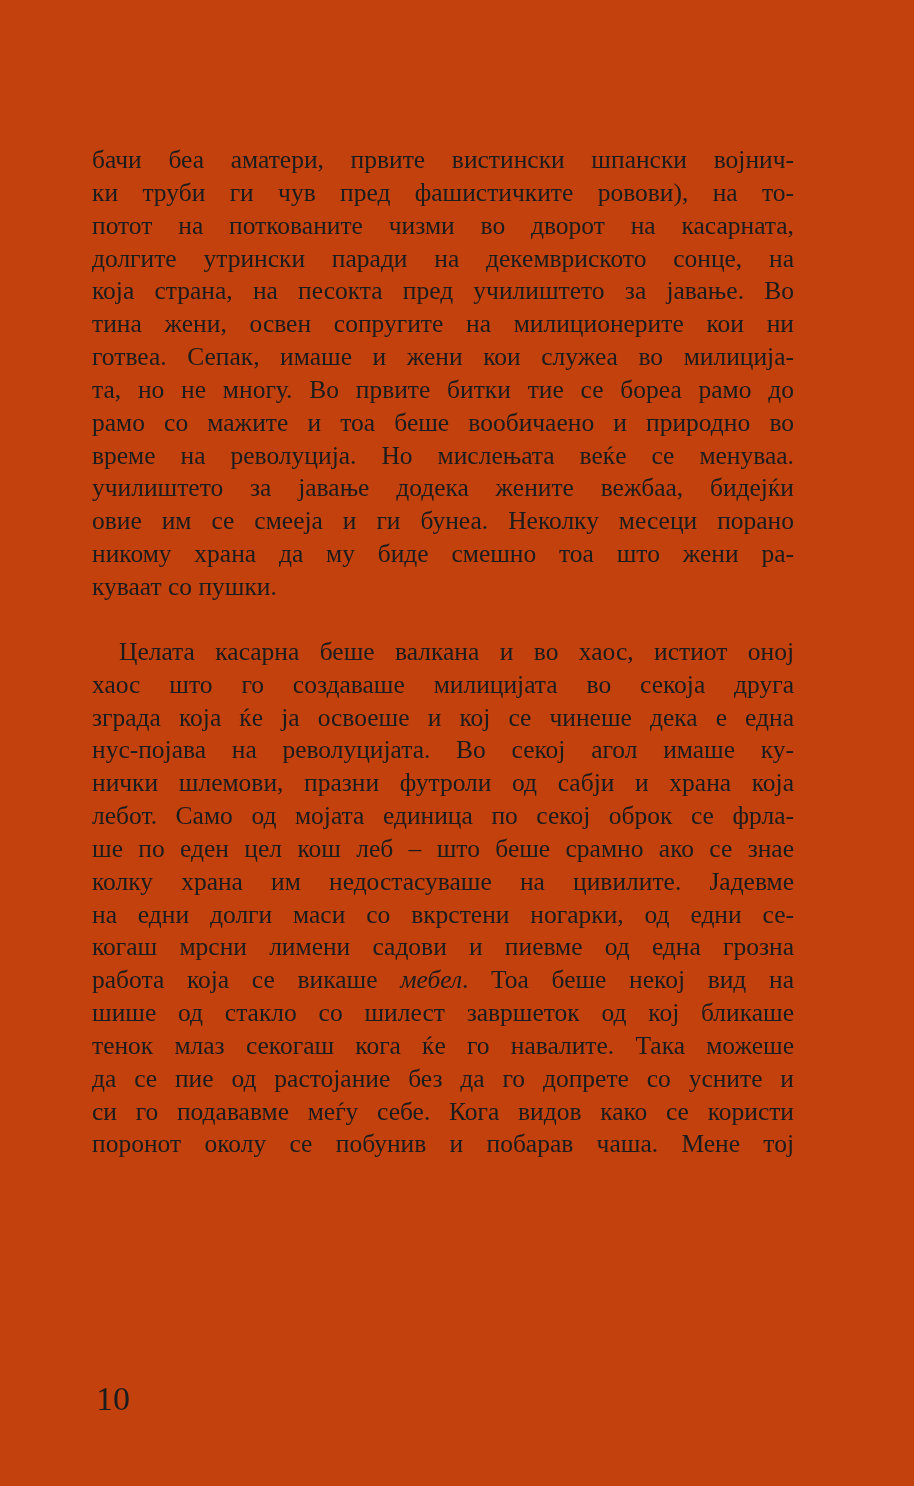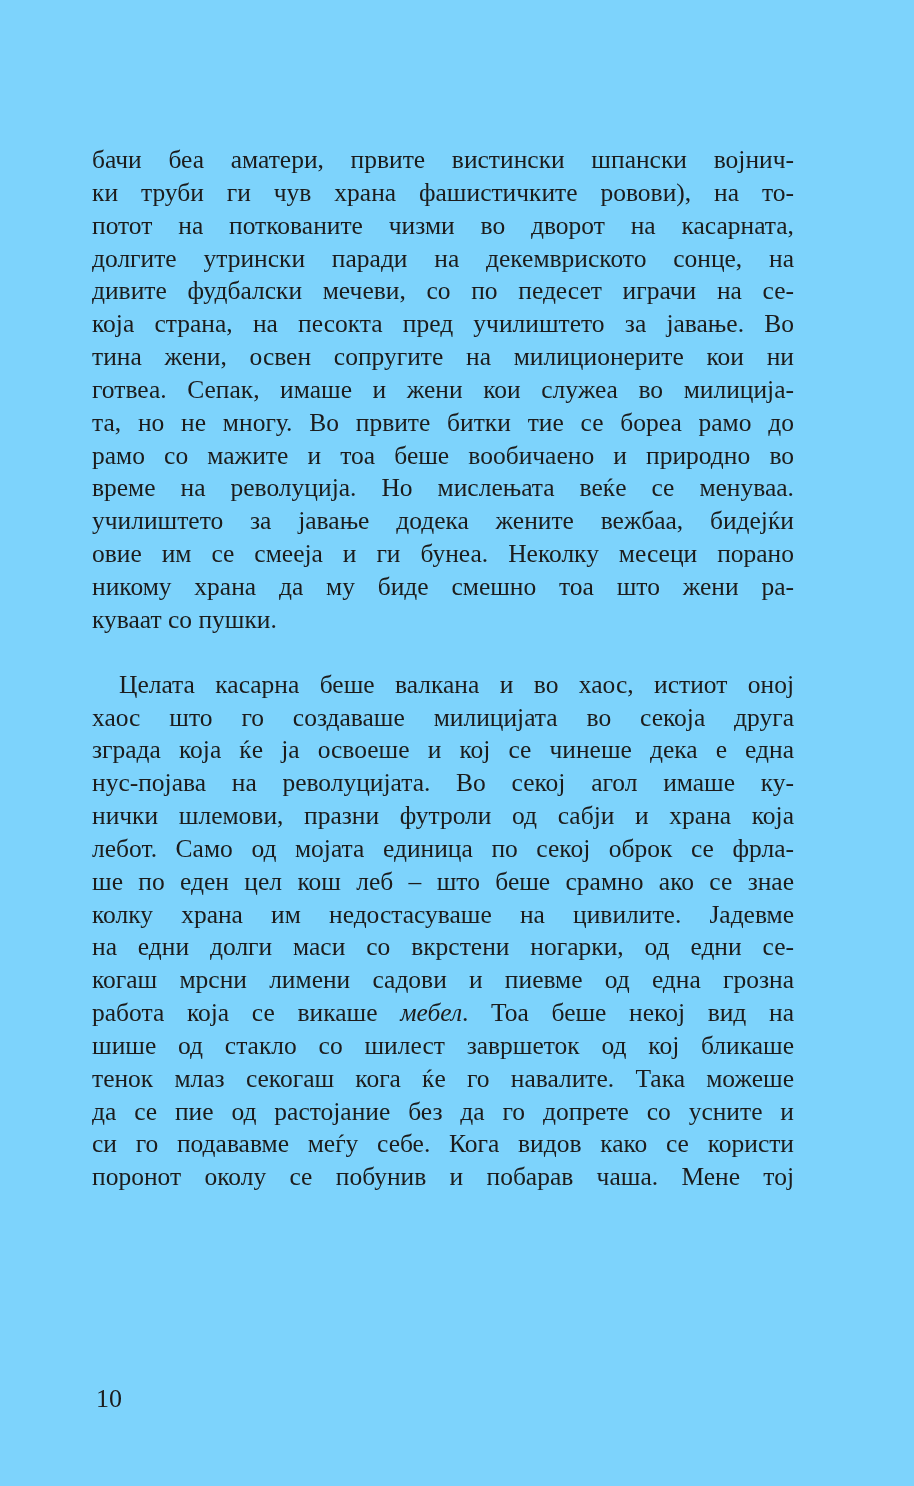--- a/index.html
+++ b/index.html
@@ -4,21 +4,21 @@
 <style>
   html, body {
     margin: 0;
     padding: 0;
     background: #ffffff;
   }
   .book-page {
     position: relative;
     width: 914px;
     height: 1486px;
-    background: #7dd3fc;
+    background: #c2410c;
     overflow: hidden;
     font-family: "Liberation Serif", "DejaVu Serif", serif;
     color: #1c1c1c;
   }
   .text-block {
     position: absolute;
     left: 92px;
     top: 144px;
     width: 702px;
     font-size: 25.5px;
@@ -41,36 +41,35 @@
     text-indent: 27px;
     margin-top: 32px;
   }
   .line i {
     font-style: italic;
   }
   .page-number {
     position: absolute;
     left: 96px;
     top: 1383px;
-    font-size: 26px;
+    font-size: 34px;
     line-height: 32px;
     color: #1c1c1c;
   }
 </style>
 </head>
 <body>
 
 <div class="book-page">
   <div class="text-block">
       <div class="paragraph">
         <div class="line">бачи беа аматери, првите вистински шпански војнич-</div>
-        <div class="line">ки труби ги чув храна фашистичките ровови), на то-</div>
+        <div class="line">ки труби ги чув пред фашистичките ровови), на то-</div>
         <div class="line">потот на поткованите чизми во дворот на касарната,</div>
         <div class="line">долгите утрински паради на декемвриското сонце, на</div>
-        <div class="line">дивите фудбалски мечеви, со по педесет играчи на се-</div>
         <div class="line">која страна, на песокта пред училиштето за јавање. Во</div>
         <div class="line">тина жени, освен сопругите на милиционерите кои ни</div>
         <div class="line">готвеа. Сепак, имаше и жени кои служеа во милиција-</div>
         <div class="line">та, но не многу. Во првите битки тие се бореа рамо до</div>
         <div class="line">рамо со мажите и тоа беше вообичаено и природно во</div>
         <div class="line">време на револуција. Но мислењата веќе се менуваа.</div>
         <div class="line">училиштето за јавање додека жените вежбаа, бидејќи</div>
         <div class="line">овие им се смееја и ги бунеа. Неколку месеци порано</div>
         <div class="line">никому храна да му биде смешно тоа што жени ра-</div>
         <div class="line no-just">куваат со пушки.</div>

